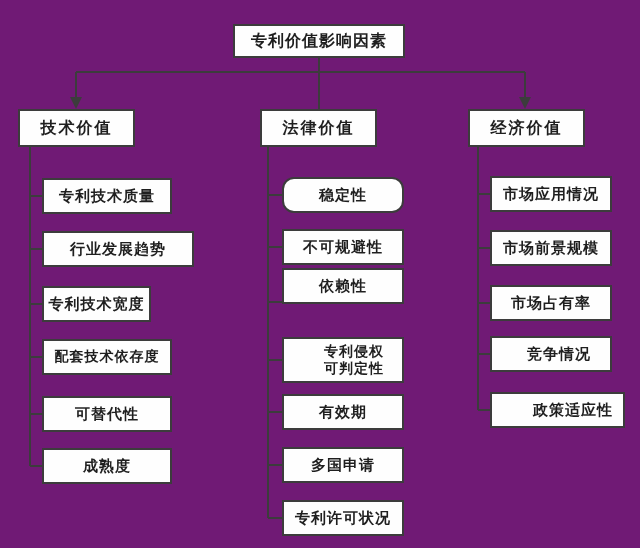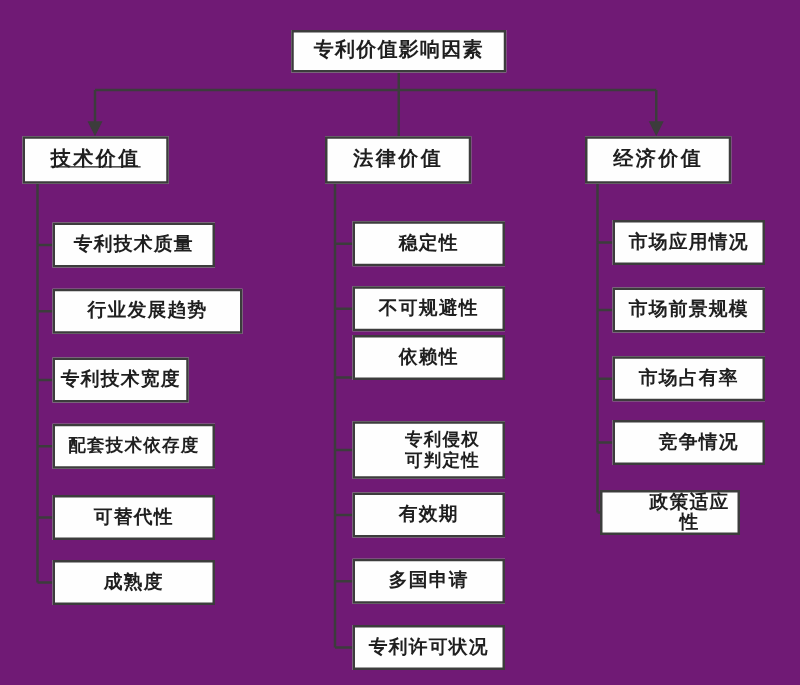--- a/index.html
+++ b/index.html
@@ -61,39 +61,39 @@
 
     <path d="M268 147 V518" stroke="#3c3c3c" stroke-width="2" fill="none"></path>
     <path d="M268 195 H282 M268 247 H282 M268 302 H282 M268 360 H282 M268 412 H282 M268 465 H282 M268 518 H282" stroke="#3c3c3c" stroke-width="2" fill="none"></path>
 
     <path d="M478 147 V410" stroke="#3c3c3c" stroke-width="2" fill="none"></path>
     <path d="M478 194 H490 M478 248 H490 M478 303 H490 M478 354 H490 M478 410 H490" stroke="#3c3c3c" stroke-width="2" fill="none"></path>
   </svg>
 
   <div class="node root" style="left:233px; top:24px; width:172px; height:34px;">专利价值影响因素</div>
 
-  <div class="node head" style="left:18px; top:109px; width:117px; height:38px;text-decoration:underline;">技术价值</div>
+  <div class="node head" style="left:18px; top:109px; width:117px; height:38px;">技术价值</div>
   <div class="node head" style="left:260px; top:109px; width:117px; height:38px;">法律价值</div>
   <div class="node head" style="left:468px; top:109px; width:117px; height:38px;">经济价值</div>
 
   <div class="node" style="left:42px; top:178px; width:130px; height:36px;">专利技术质量</div>
   <div class="node" style="left:42px; top:231px; width:152px; height:36px;">行业发展趋势</div>
   <div class="node" style="left:42px; top:286px; width:109px; height:36px;">专利技术宽度</div>
   <div class="node" style="left:42px; top:339px; width:130px; height:36px; font-size:14px;text-align:right;">配套技术依存度</div>
   <div class="node" style="left:42px; top:396px; width:130px; height:36px;font-family:Liberation Serif, serif;">可替代性</div>
   <div class="node" style="left:42px; top:448px; width:130px; height:36px;">成熟度</div>
 
-  <div class="node" style="left:282px; top:177px; width:122px; height:36px;">稳定性</div>
+  <div class="node" style="left:282px; top:177px; width:122px; height:36px;border-radius:12px;">稳定性</div>
   <div class="node" style="left:282px; top:229px; width:122px; height:36px;">不可规避性</div>
   <div class="node" style="left:282px; top:268px; width:122px; height:36px;">依赖性</div>
   <div class="node two-line" style="left:282px; top:337px; width:122px; height:46px;">专利侵权
 可判定性</div>
   <div class="node" style="left:282px; top:394px; width:122px; height:36px;">有效期</div>
   <div class="node" style="left:282px; top:447px; width:122px; height:36px;">多国申请</div>
   <div class="node" style="left:282px; top:500px; width:122px; height:36px;">专利许可状况</div>
 
   <div class="node" style="left:490px; top:176px; width:122px; height:36px;">市场应用情况</div>
   <div class="node" style="left:490px; top:230px; width:122px; height:36px;">市场前景规模</div>
   <div class="node" style="left:490px; top:285px; width:122px; height:36px;">市场占有率</div>
   <div class="node" style="left:490px; top:336px; width:122px; height:36px;padding-left:16px;">竞争情况</div>
-  <div class="node" style="left:480px; top:392px; width:112px; height:36px;padding-left:31px;">政策适应性</div>
+  <div class="node" style="left:490px; top:392px; width:135px; height:36px;padding-left:31px;">政策适应性</div>
 
 </div>
 
 </body></html>

